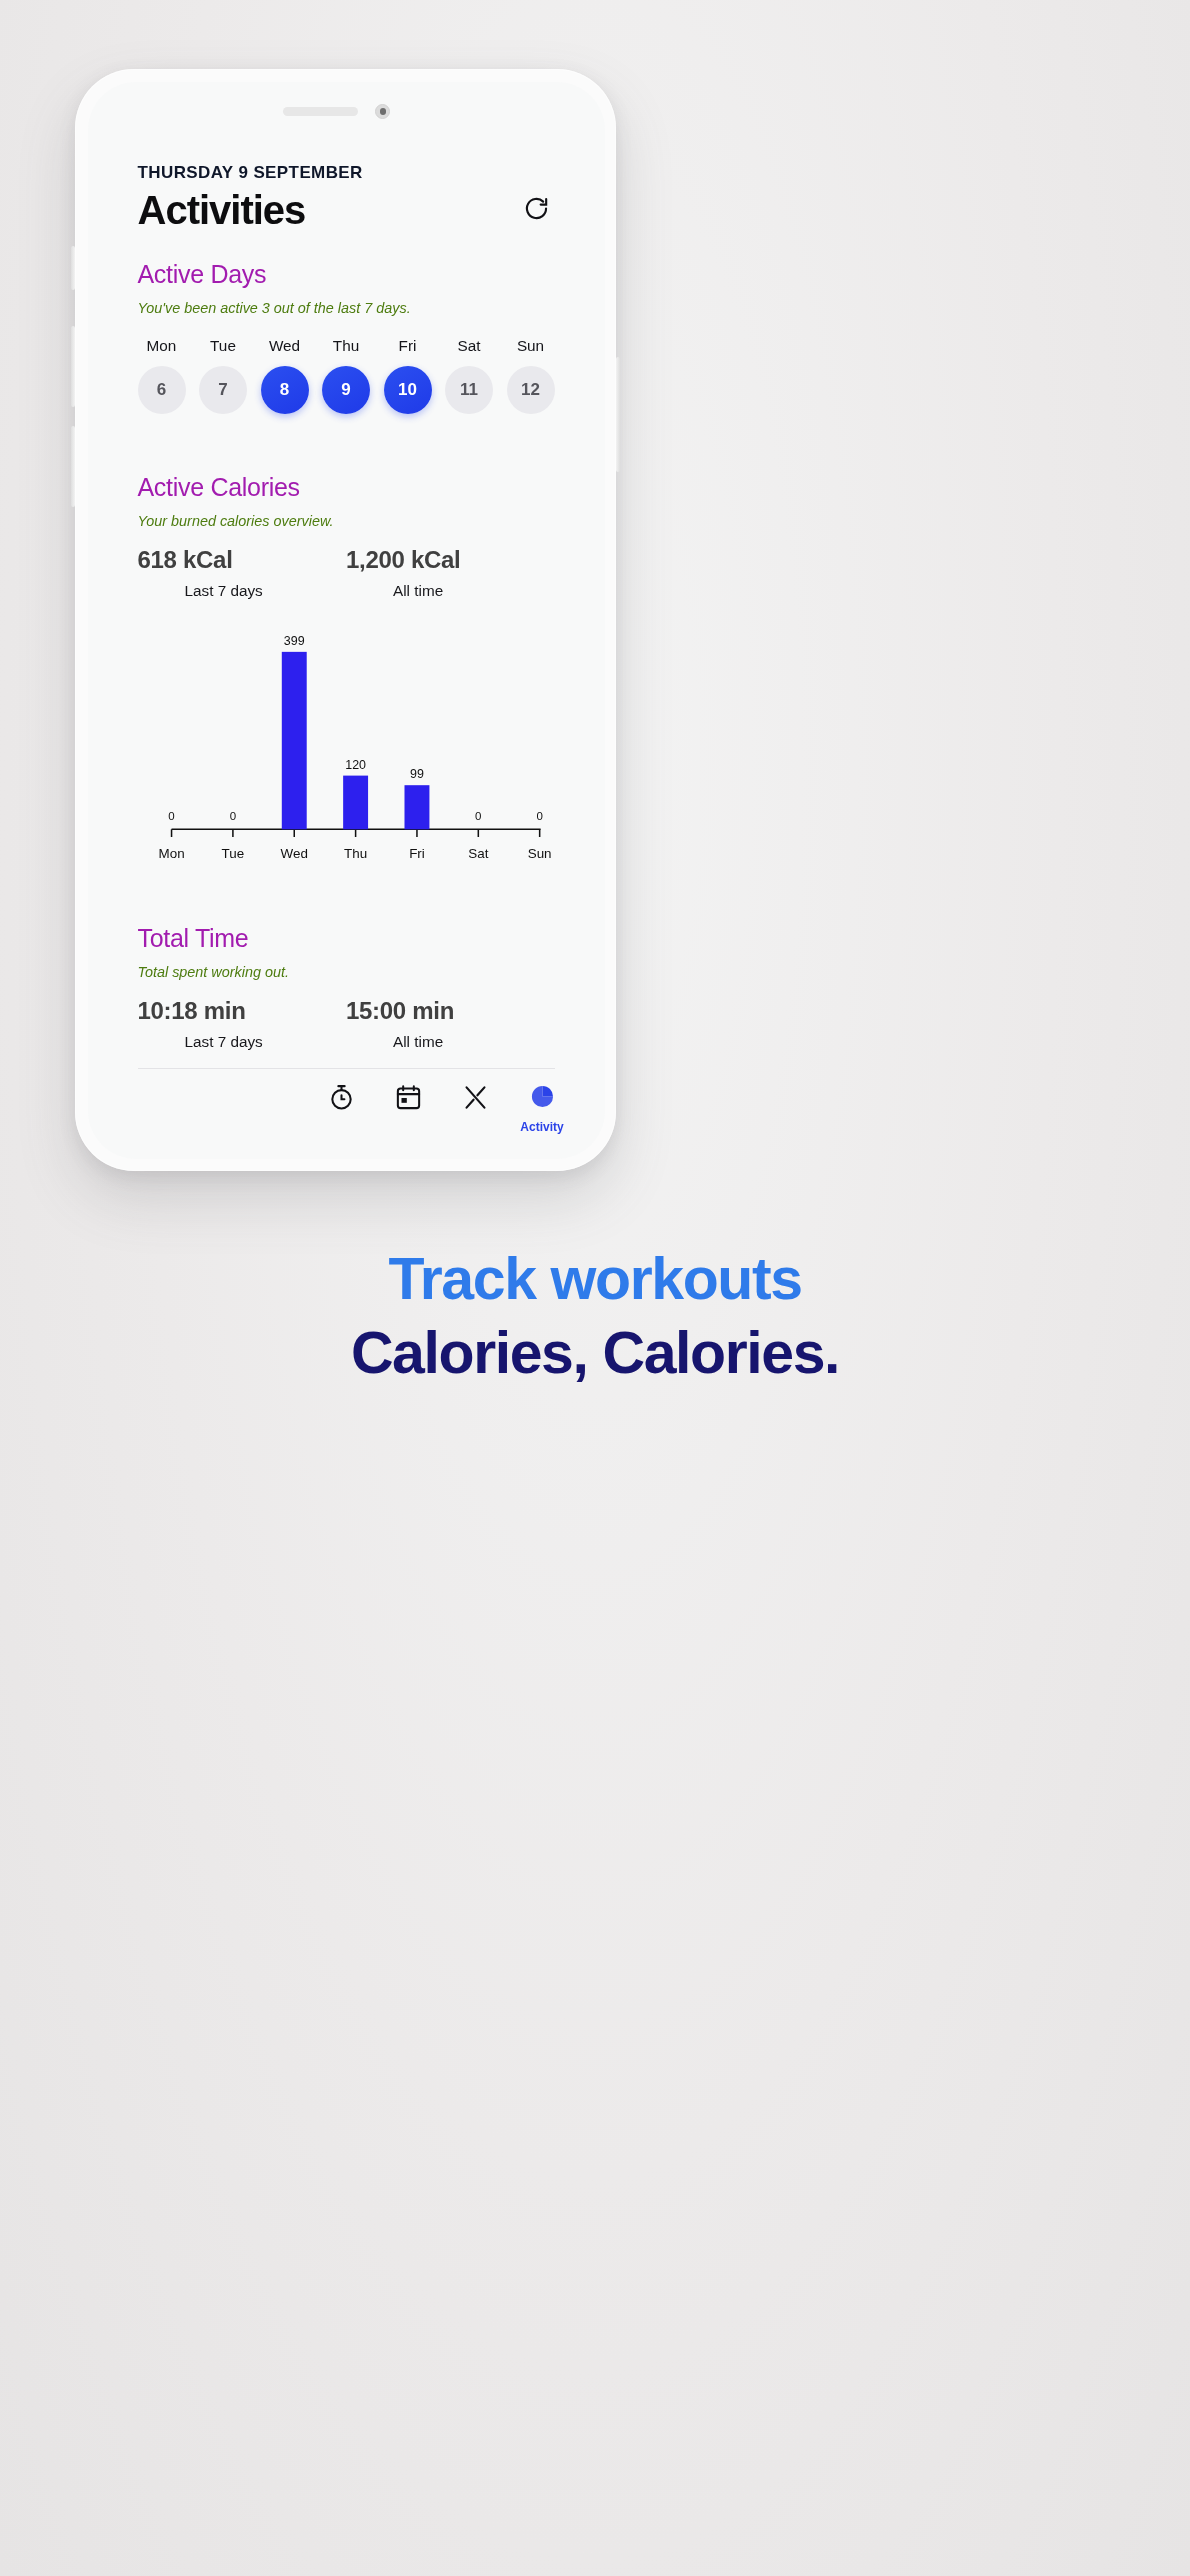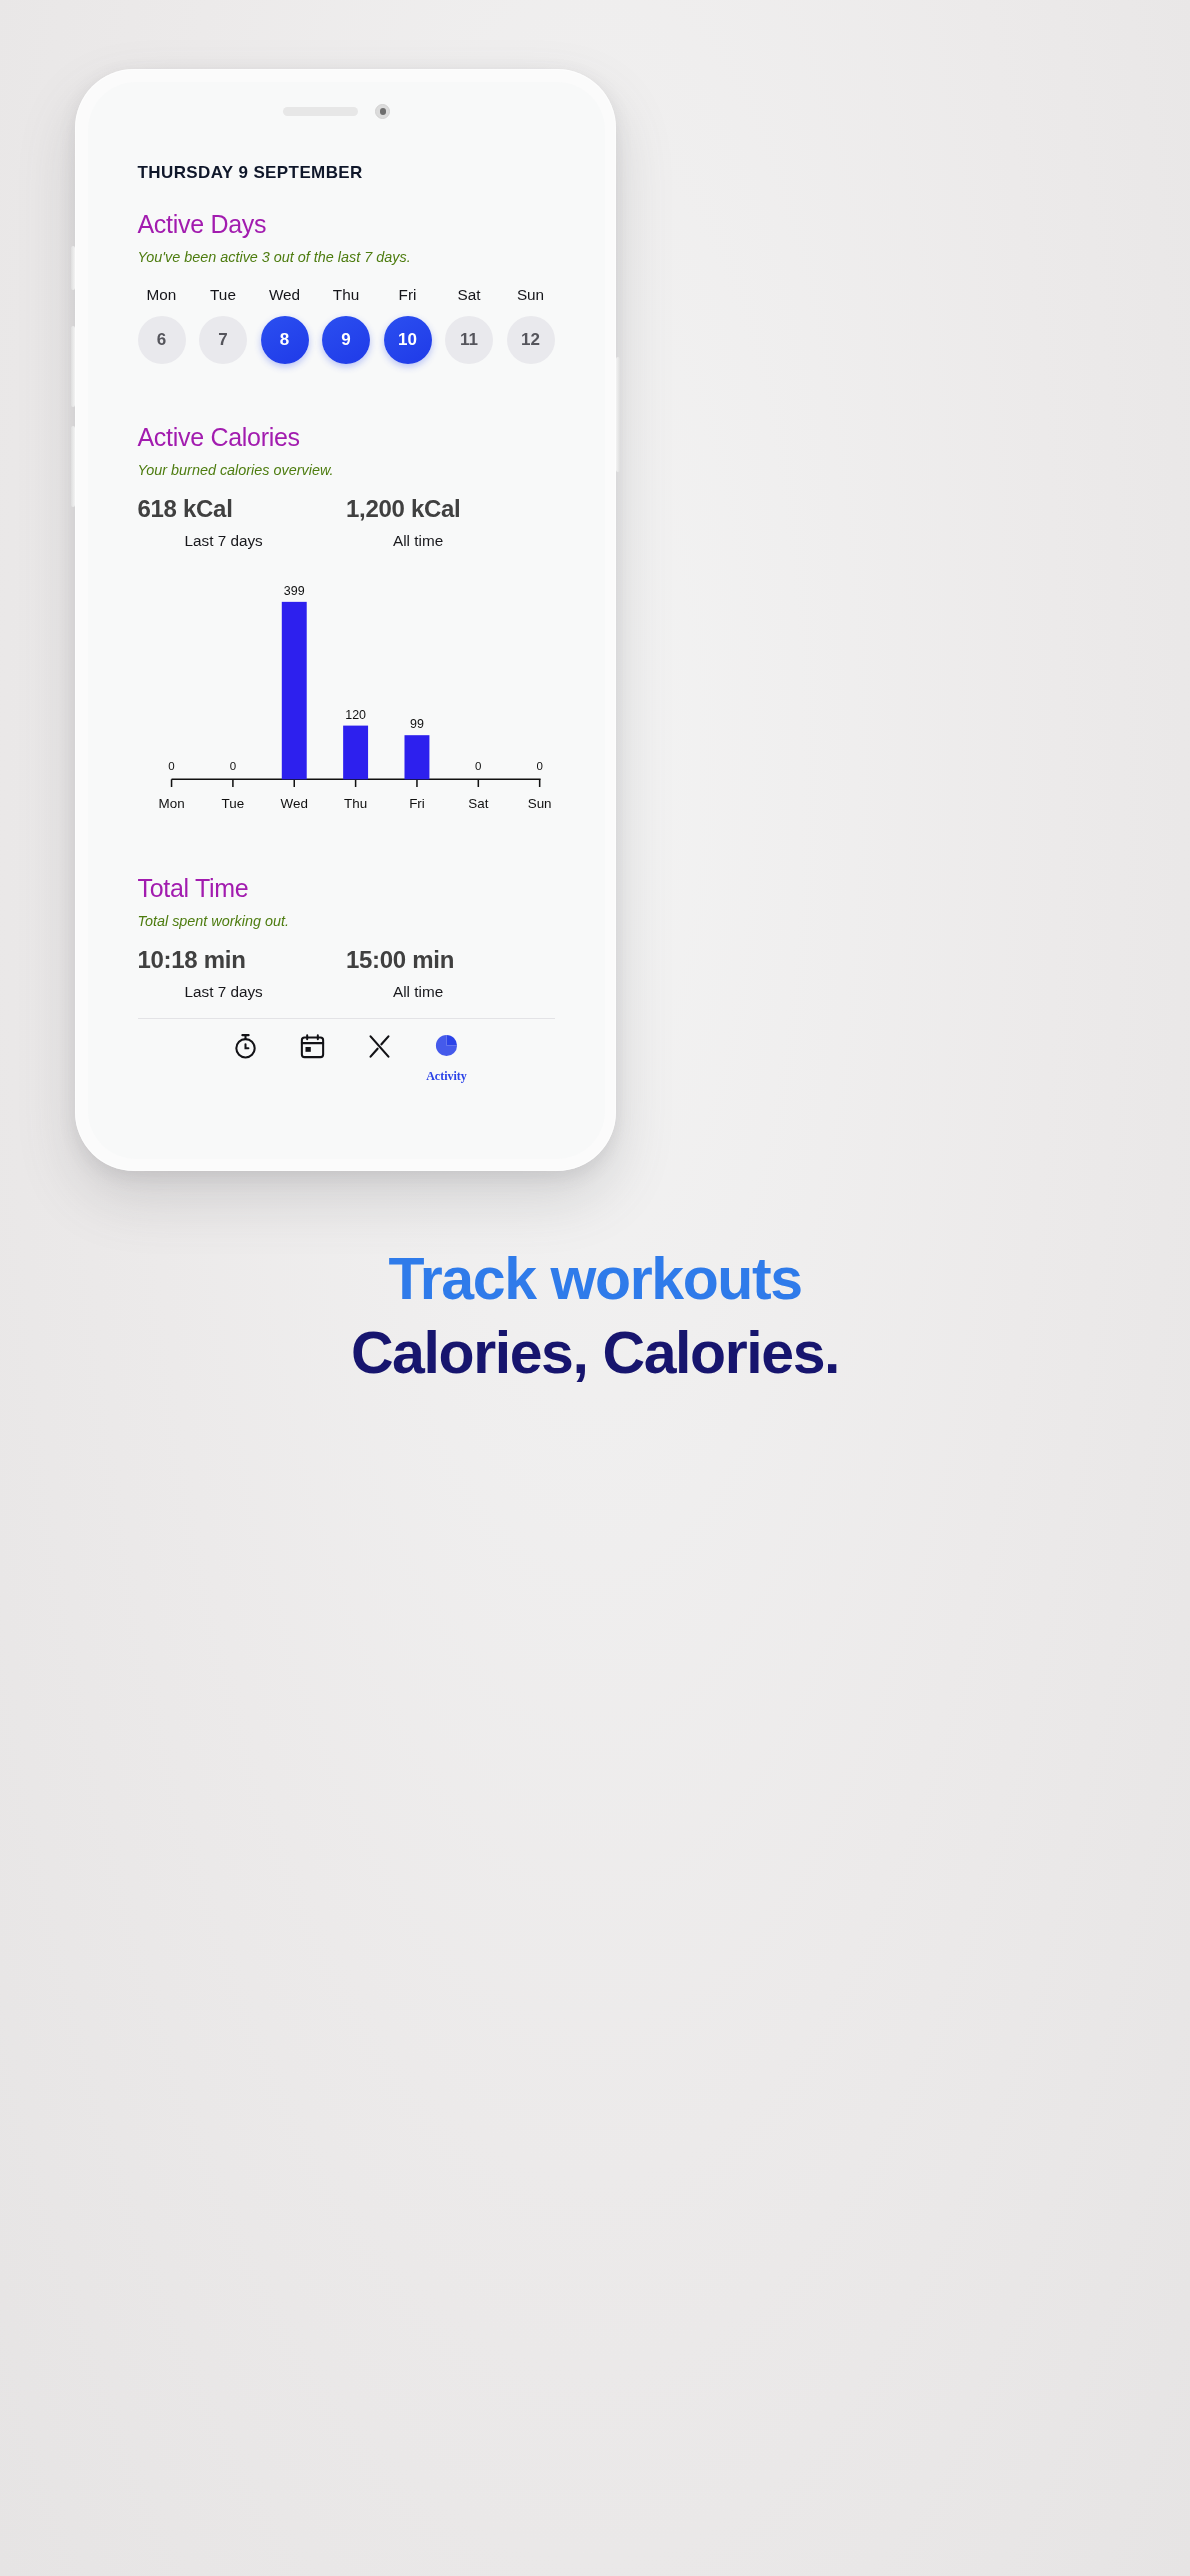--- a/index.html
+++ b/index.html
@@ -98,21 +98,21 @@
   .stat-col { width: 50%; }
   .stat-val { font-size: 24px; font-weight: 800; color: #404040; letter-spacing: -0.3px; }
   .stat-lab { font-size: 15.3px; color: #18181c; margin-top: 8.6px; margin-left: 47px; }
 
   
   .chart { position: relative; height: 259px; margin-top: 25px; width: 100%; }
   .chart svg { display: block; width: 100%; height: 100%; }
 
   
   .divider { height: 1px; background: #e3e3e6; margin: 17px 0 0; }
-  .tabbar { display: flex; align-items: flex-start; justify-content: center; padding: 13.4px 29px 0; font-family: Liberation Serif, serif; }
+  .tabbar { display: flex; align-items: flex-start; justify-content: flex-end; padding: 13.4px 29px 0; }
   .tab { display: flex; flex-direction: column; align-items: center; width: 67px; cursor: pointer; }
   .tab-label { font-size: 12px; font-weight: 700; color: #2b43e8; margin-top: 5.8px; }
 
   
   .promo { position: absolute; left: 0; top: 1246px; width: 1190px; text-align: center; }
   .promo-1 {
     font-size: 59px; font-weight: 800; letter-spacing: -1.4px;
     color: #2f7bea; line-height: 1.15;
   }
   .promo-2 {
@@ -136,20 +136,31 @@
       <div class="notch-area">
         <div class="speaker"></div>
         <div class="camera"></div>
       </div>
 
       <div class="screen">
         <div class="pad">
 
           <div class="datestamp">THURSDAY 9 SEPTEMBER</div>
 
+          <div class="title-row">
+            <div class="page-title">Activities</div>
+            <div class="refresh-btn">
+              <span>
+                <svg width="27" height="27" viewBox="0 0 24 24" fill="none" stroke="#121216" stroke-width="1.9" stroke-linecap="round">
+                  <path d="M20.5 12a8.5 8.5 0 1 1-2.6-6.1"></path>
+                  <path d="M20.6 3.6v4.9h-4.9"></path>
+                </svg>
+              </span>
+            </div>
+          </div>
 
           <div style="margin-top:27px;">
             <div class="sec-title">Active Days</div>
             <div class="sec-sub">You've been active 3 out of the last 7 days.</div>
 
             <div class="days-wrap">
               <div class="day-col">
                 <div class="day-name">Mon</div>
                 <div class="day-circle">6</div>
               </div>

